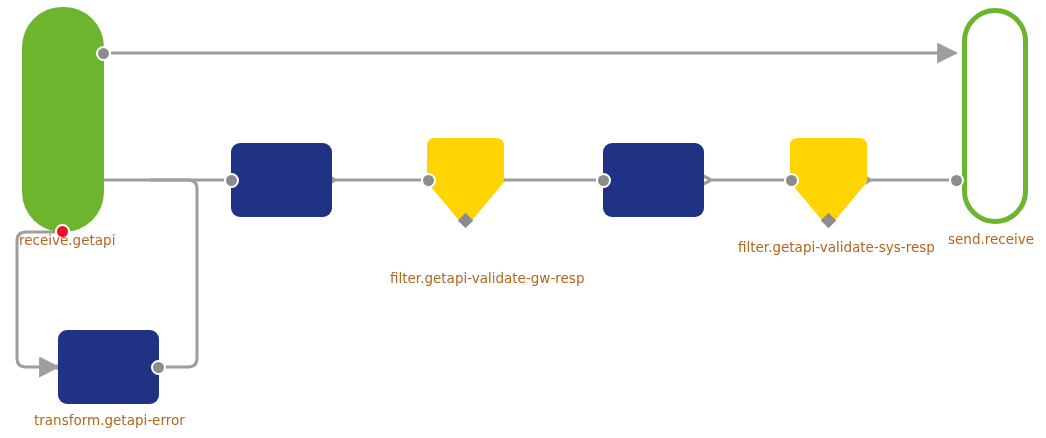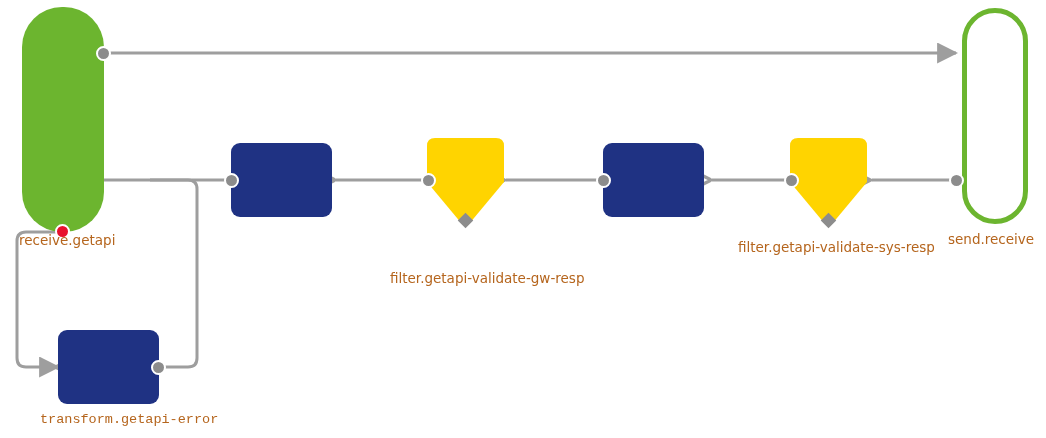--- a/index.html
+++ b/index.html
@@ -150,15 +150,15 @@
   <div class="port" style="left:784px; top:173px;"></div>
   <div class="port-diamond" style="left:823px; top:215px;"></div>
   <div class="label" style="left:738px; top:239px;">filter.getapi-validate-sys-resp</div>
 
   <div class="node node-green-outline" style="left:962px; top:8px; width:66px; height:216px;"></div>
   <div class="port" style="left:949px; top:173px;"></div>
   <div class="label" style="left:948px; top:231px;">send.receive</div>
 
   <div class="node node-blue" style="left:58px; top:330px; width:101px; height:74px;"></div>
   <div class="port" style="left:151px; top:360px;"></div>
-  <div class="label" style="left:40px; top:412px;font-family:Liberation Mono, monospace;">transform.getapi-error</div>
+  <div class="label" style="left:34px; top:412px;">transform.getapi-error</div>
 
 </div>
 
 </body></html>

